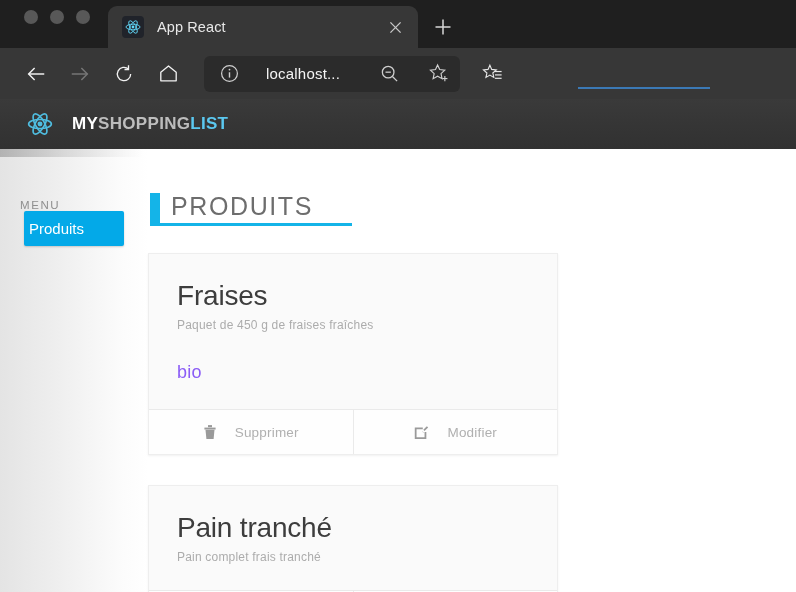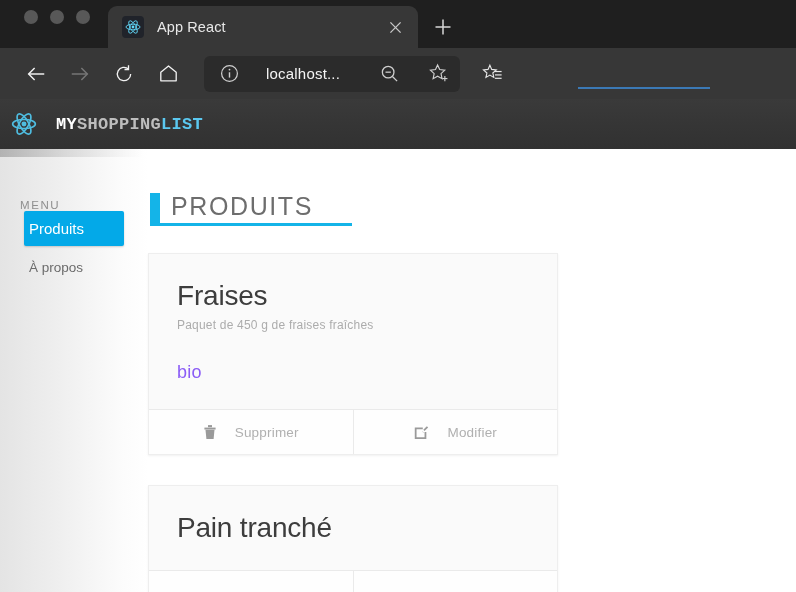--- a/index.html
+++ b/index.html
@@ -158,25 +158,24 @@
     height: 493px;
     background: #ffffff;
     overflow: hidden;
   }
 
   .app-header {
     height: 50px;
     background: linear-gradient(180deg, #3a3a3a 0%, #313131 100%);
     display: flex;
     align-items: center;
-    padding-left: 8px;
+    padding-left: 24px;
     gap: 16px;
     position: relative;
     z-index: 5;
-    font-family: Liberation Mono, monospace;
   }
   .app-header::after {
     content: "";
     position: absolute;
     left: 0; right: 0; bottom: -8px;
     height: 8px;
     background: linear-gradient(90deg, rgba(0,0,0,0.22) 0%, rgba(0,0,0,0.10) 8%, rgba(0,0,0,0.0) 18%);
     pointer-events: none;
   }
 
@@ -449,23 +448,20 @@
         <span class="brand-my">MY</span><span class="brand-shopping">SHOPPING</span><span class="brand-list">LIST</span>
       </div>
     </div>
 
     <div class="body-area">
 
       <div class="sidebar">
         <div class="menu-label">MENU</div>
         <div class="menu-item active">
           <span>Produits</span>
-        </div>
-        <div class="menu-item plain">
-          <span>À propos</span>
         </div>
       </div>
 
       <div class="content">
 
         <div class="page-heading">
           <span class="heading-bar"></span>
           <h1 class="heading-text">PRODUITS</h1>
         </div>
 
@@ -497,20 +493,21 @@
                   </svg>
                 </span>
                 <span>Modifier</span>
               </div>
             </div>
           </div>
 
           <div class="card">
             <div class="card-body">
               <h2 class="card-title">Pain tranché</h2>
+              <p class="card-subtitle">Pain complet frais tranché</p>
             </div>
             <div class="card-footer">
               <div class="card-action">
                 
                 
               </div>
               <div class="card-action">
                 
                 
               </div>

